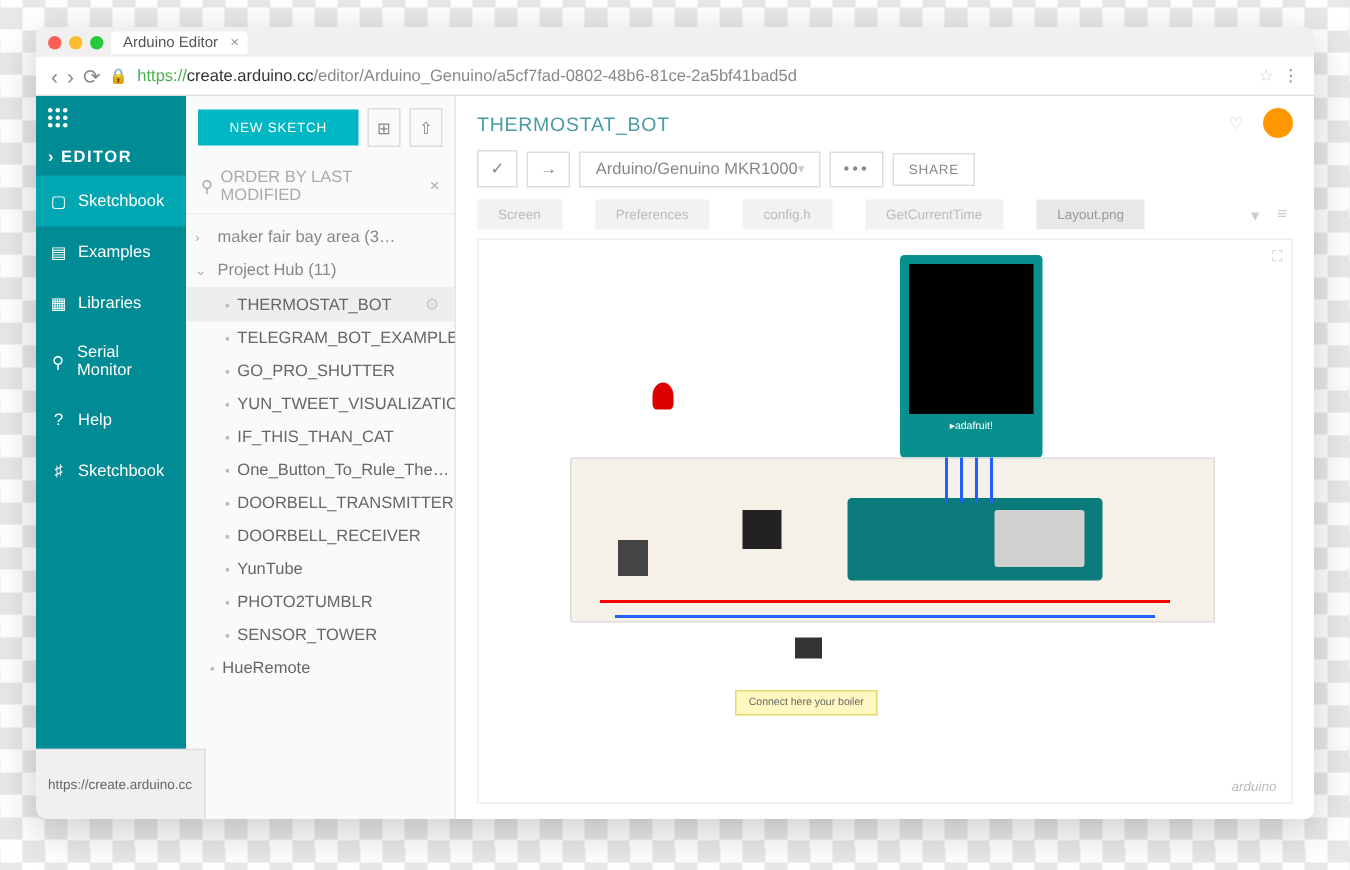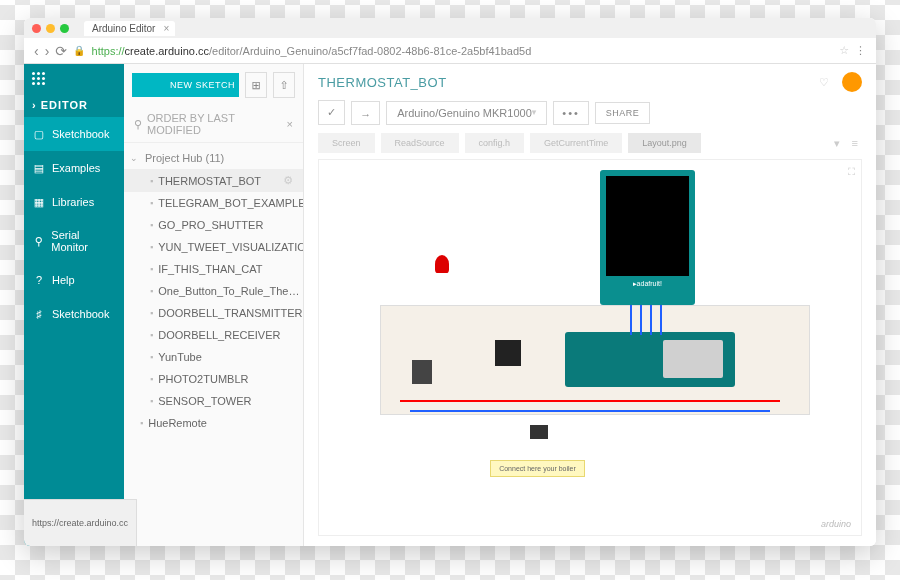--- a/index.html
+++ b/index.html
@@ -1,40 +1,40 @@
 <!DOCTYPE html>
 <html><head>
 <meta charset="utf-8">
 <style>
 *{margin:0;padding:0;box-sizing:border-box;font-family:-apple-system,BlinkMacSystemFont,"Segoe UI",Arial,sans-serif;font-size:11px}
 body{background:repeating-conic-gradient(#e8e8e8 0% 25%,#fff 0% 50%) 50%/30px 30px;width:900px;height:580px;overflow:hidden}
 .browser{position:absolute;top:18px;left:24px;width:852px;height:528px;background:#fff;border-radius:6px;box-shadow:0 8px 30px rgba(0,0,0,.2);overflow:hidden;display:flex;flex-direction:column}
 .titlebar{height:20px;background:#f0f0f0;display:flex;align-items:center;padding:0 8px;gap:5px}
 .dot{width:9px;height:9px;border-radius:50%}
 .dot.r{background:#ff5f56}.dot.y{background:#ffbd2e}.dot.g{background:#27c93f}
-.tab{margin-left:10px;background:#fff;padding:2px 20px 2px 8px;border-radius:3px 3px 0 0;font-size:10px;color:#555;position:relative}
+.tab{background:#fff;padding:2px 20px 2px 8px;border-radius:3px 3px 0 0;font-size:10px;color:#555;position:relative}
 .tab::after{content:"×";position:absolute;right:6px;color:#999}
 .addrbar{height:26px;background:#fff;border-bottom:1px solid #e0e0e0;display:flex;align-items:center;padding:0 10px;gap:6px}
 .navbtn{color:#888;font-size:14px}
 .lock{color:#4caf50;font-size:10px}
 .url{flex:1;color:#333;font-size:10px}
 .url .proto{color:#4caf50}
 .app{flex:1;display:flex;overflow:hidden}
 .sidebar{width:100px;background:#008b95;color:#fff;display:flex;flex-direction:column}
 .logo-area{padding:8px;display:flex;gap:3px}
 .logo-dot{width:3px;height:3px;background:#fff;border-radius:50%}
 .editor-title{padding:6px 8px;font-weight:600;font-size:12px;letter-spacing:1px;display:flex;align-items:center;gap:4px}
 .nav-item{padding:10px 8px;display:flex;align-items:center;gap:6px;font-size:10px;cursor:pointer}
 .nav-item.active{background:#00a7b3}
 .nav-icon{width:14px;height:14px;display:inline-flex;align-items:center;justify-content:center}
 .create-badge{margin-top:auto;padding:8px;display:flex;align-items:center;gap:4px}
 .create-badge .b{background:#00ced1;color:#fff;padding:2px 6px;font-size:9px;font-weight:700}
 .filepane{width:180px;background:#fafafa;border-right:1px solid #e5e5e5;display:flex;flex-direction:column}
 .file-header{padding:8px;display:flex;gap:6px;align-items:center}
-.new-sketch{flex:1;background:#00b7c3;color:#fff;padding:7px 4px;text-align:right;font-size:9px;letter-spacing:.5px;cursor:pointer}
+.new-sketch{flex:1;background:#00b7c3;color:#fff;padding:7px 4px;text-align:center;font-size:9px;letter-spacing:.5px;cursor:pointer}
 .file-icon-btn{width:22px;height:26px;border:1px solid #ddd;display:flex;align-items:center;justify-content:center;color:#888;cursor:pointer}
 .search-row{padding:6px 10px;display:flex;align-items:center;gap:5px;color:#aaa;font-size:9px;border-bottom:1px solid #eee}
 .close-x{margin-left:auto;cursor:pointer}
 .tree{flex:1;overflow:auto;padding:4px 0}
 .tree-item{padding:5px 10px 5px 16px;display:flex;align-items:center;gap:5px;color:#666;font-size:9px;cursor:pointer}
 .tree-item.folder{color:#888}
 .tree-item.expanded::before{content:"⌄";color:#aaa;margin-left:-10px;width:10px}
 .tree-item.collapsed::before{content:"›";color:#aaa;margin-left:-10px;width:10px}
 .tree-item.file{padding-left:26px}
 .tree-item.file.selected{background:#eee}
@@ -43,21 +43,21 @@
 .main-header{padding:8px 14px;display:flex;align-items:center;gap:8px}
 .proj-title{color:#4a9ca3;font-size:13px;font-weight:500;letter-spacing:.5px;flex:1}
 .bell,.avatar{width:20px;height:20px;display:flex;align-items:center;justify-content:center}
 .avatar{background:#ff9800;border-radius:50%}
 .toolbar{padding:0 14px 8px;display:flex;gap:6px;align-items:center}
 .tb-btn{border:1px solid #ddd;padding:5px 8px;color:#888;cursor:pointer;font-size:10px}
 .board-select{border:1px solid #ddd;padding:5px 10px;color:#888;font-size:9px;min-width:150px;display:flex;align-items:flex-start}
 .board-select::after{content:"▾";margin-left:auto;color:#ccc}
 .dots-btn{border:1px solid #ddd;padding:5px 8px;color:#888;letter-spacing:2px}
 .share-btn{border:1px solid #ddd;padding:5px 10px;color:#888;font-size:9px;letter-spacing:.5px}
-.tabs{padding:0 14px;display:flex;gap:6px;align-items:center}
+.tabs{padding:0 14px;display:flex;gap:22px;align-items:center}
 .code-tab{background:#f2f2f2;padding:5px 14px;color:#bbb;font-size:9px;cursor:pointer}
 .code-tab.img{background:#e8e8e8;color:#999}
 .tab-end{margin-left:auto;display:flex;gap:4px}
 .tab-end span{color:#ccc;cursor:pointer;padding:2px 4px}
 .canvas{flex:1;margin:6px 14px 10px;border:1px solid #eee;position:relative;background:#fff;overflow:hidden}
 .expand-ico{position:absolute;top:6px;right:6px;color:#ccc;font-size:10px;cursor:pointer}
 .fritz{position:absolute;bottom:6px;right:10px;color:#bbb;font-size:9px;font-style:italic}
 .circuit{position:absolute;top:10px;left:50%;transform:translateX(-50%);width:480px;height:310px}
 .display{position:absolute;top:0;left:250px;width:95px;height:135px;background:#0a8f8f;border-radius:3px}
 .display::before{content:"";position:absolute;top:6px;left:6px;right:6px;height:100px;background:#000}
@@ -155,20 +155,23 @@
         <div class="file-icon-btn">
             <span>⇧</span>
           </div>
       </div>
       <div class="search-row">
         <span>⚲</span>
         <span>ORDER BY LAST MODIFIED</span>
         <span class="close-x">×</span>
       </div>
       <div class="tree">
+        <div class="tree-item folder collapsed">
+          <span>maker fair bay area (3…</span>
+        </div>
         <div class="tree-item folder expanded">
           <span>Project Hub (11)</span>
         </div>
         <div class="tree-item file selected">
             <span class="file-ico">▪</span>
             <span>THERMOSTAT_BOT</span>
             <span style="margin-left:auto;color:#ccc">⚙</span>
           </div>
         <div class="tree-item file">
             <span class="file-ico">▪</span>
@@ -229,21 +232,21 @@
         <div class="tb-btn"><span>✓</span></div>
         <div class="tb-btn"><span>→</span></div>
         <div class="board-select">
             <span>Arduino/Genuino MKR1000</span>
           </div>
         <div class="dots-btn"><span>•••</span></div>
         <div class="share-btn">SHARE</div>
       </div>
       <div class="tabs">
         <div class="code-tab">Screen</div>
-        <div class="code-tab">ReadSource</div>
+        <div class="code-tab">Preferences</div>
         <div class="code-tab">config.h</div>
         <div class="code-tab">GetCurrentTime</div>
         <div class="code-tab img">Layout.png</div>
         <div class="tab-end">
           <span>▾</span>
           <span>≡</span>
         </div>
       </div>
       <div class="canvas">
         <span class="expand-ico">⛶</span>

